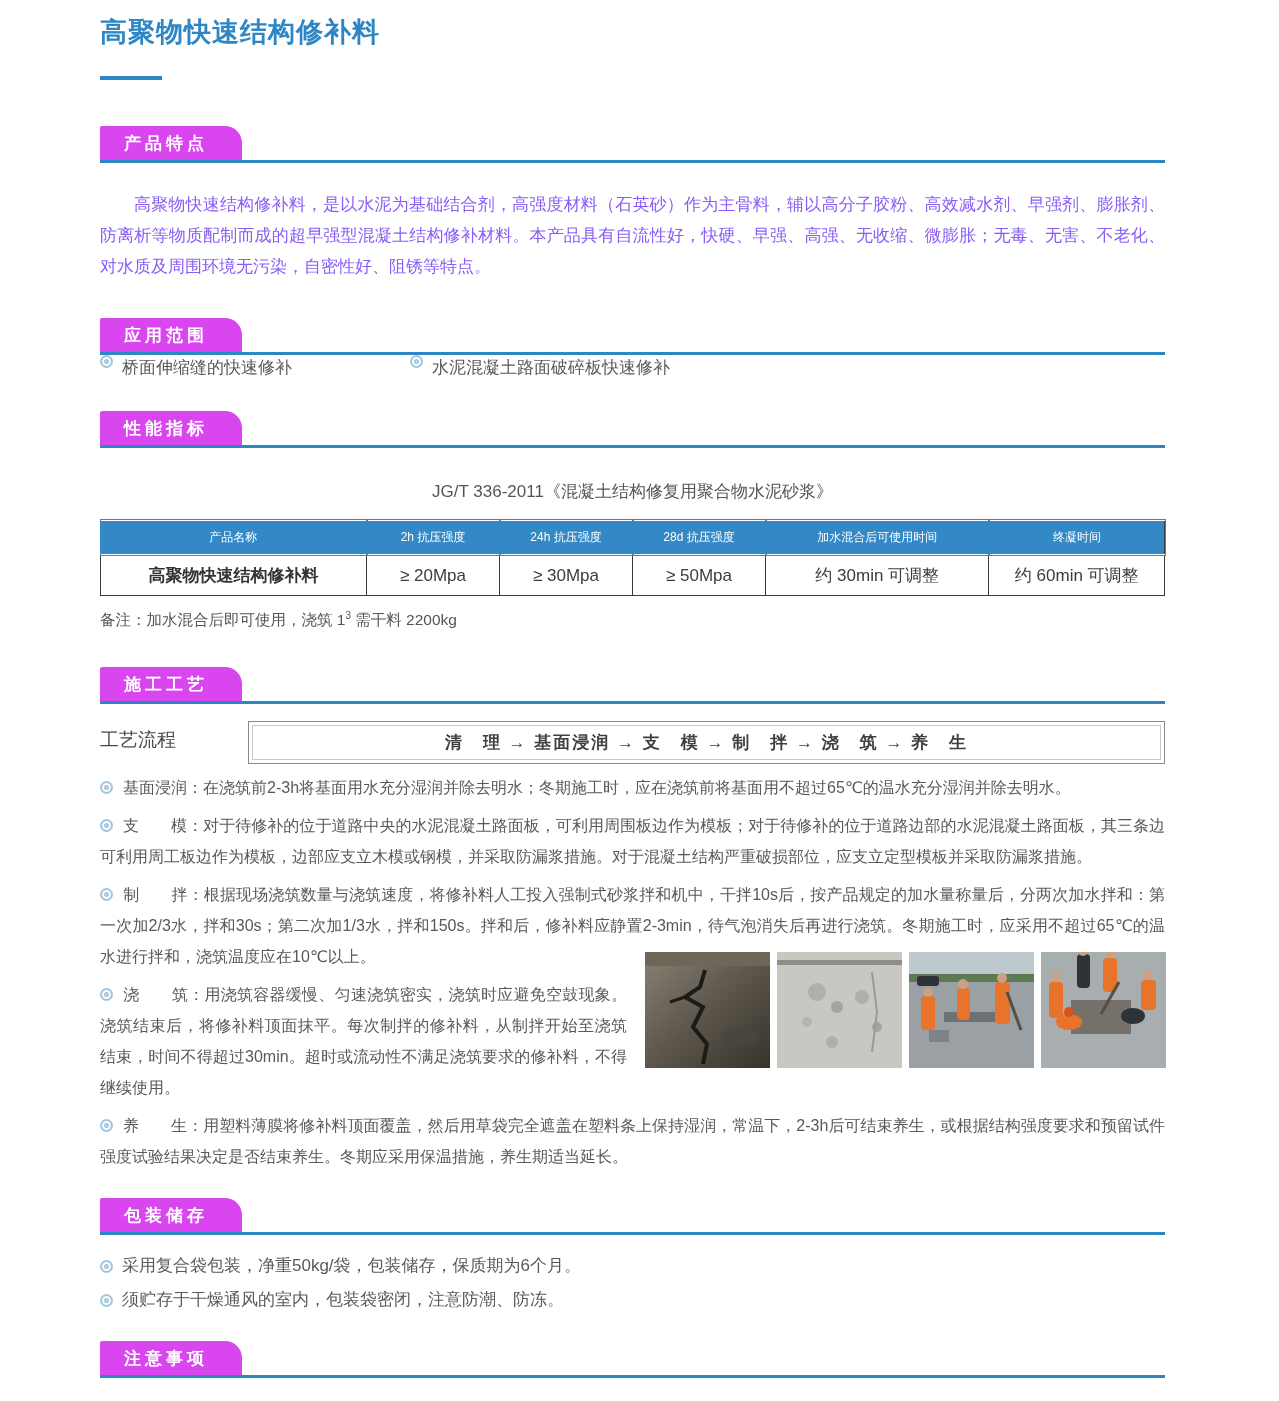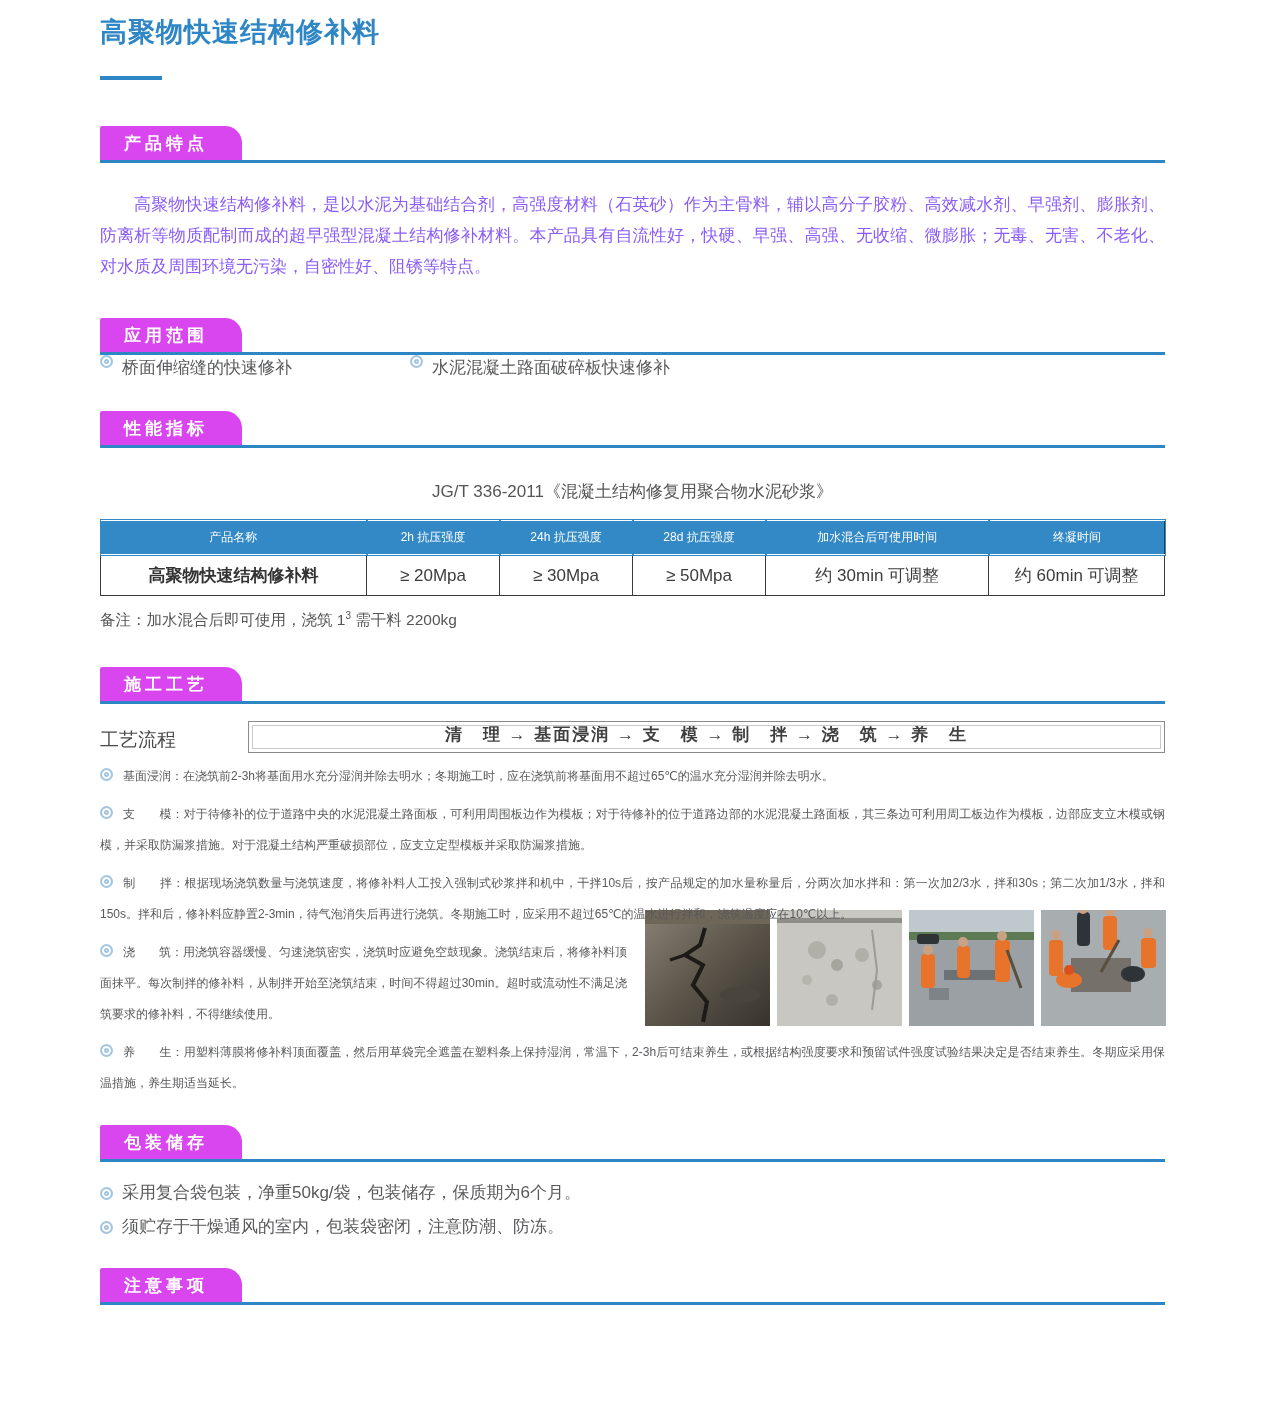--- a/index.html
+++ b/index.html
@@ -29,21 +29,21 @@
 
   
   .ring {
     display: inline-block; width: 13px; height: 13px; border-radius: 50%;
     border: 2px solid #a3c6e0; box-shadow: inset 0 0 0 2px #fff, inset 0 0 0 4px #a3c6e0;
     margin-right: 9px; vertical-align: -1px; flex: 0 0 auto;
   }
   .bullet-row { display: flex; align-items: baseline; font-size: 17px; line-height: 30px; }
   .bullet-row .ring { position: relative; top: 1px; align-self: flex-start; margin-top: 8px; }
 
-  .bullet-para { font-size: 12px; line-height: 31px; text-align: justify; }
+  .bullet-para { font-size: 16px; line-height: 31px; text-align: justify; }
   .bullet-para .ring { margin-right: 10px; }
 
   
   .app-row { display: flex; margin-top: 0; }
   .app-item { display: flex; align-items: flex-start; font-size: 17px; line-height: 26px; }
   .app-item:first-child { width: 310px; }
 
   
   .std-caption { text-align: center; font-size: 17px; color: #555; margin: 32px 0 16px 0; }
   table.perf { width: 100%; border-collapse: collapse; border: 1px solid #3a3a3a; }
@@ -60,21 +60,21 @@
   .col-name { width: 25%; } .col-s { width: 12.5%; } .col-use { width: 21%; } .col-final { width: 16.5%; }
   .tbl-note { font-size: 15.5px; color: #555; margin-top: 14px; }
   .tbl-note sup { font-size: 10px; }
 
   
   .flow-row { display: flex; align-items: stretch; margin: 17px 0 8px 0; }
   .flow-label { font-size: 19px; color: #4a4a4a; padding-top: 6px; width: 148px; flex: 0 0 auto; }
   .flow-box {
     flex: 1; border: 1px solid #8a8a8a; outline: 1px solid #c9c9c9; outline-offset: -5px;
     text-align: center; font-size: 17px; color: #3f3f3f; font-weight: bold;
-    letter-spacing: 2px; padding: 1px 4px;
+    letter-spacing: 2px; padding: 9px 4px;
   }
 
   
   .photo-strip {
     float: right; width: 520px; margin: -20px 0 10px 18px;
     display: flex; gap: 7px;
   }
   .photo { width: 125px; height: 116px; flex: 0 0 auto; overflow: hidden; }
   .photo svg { display: block; width: 100%; height: 100%; }
 

